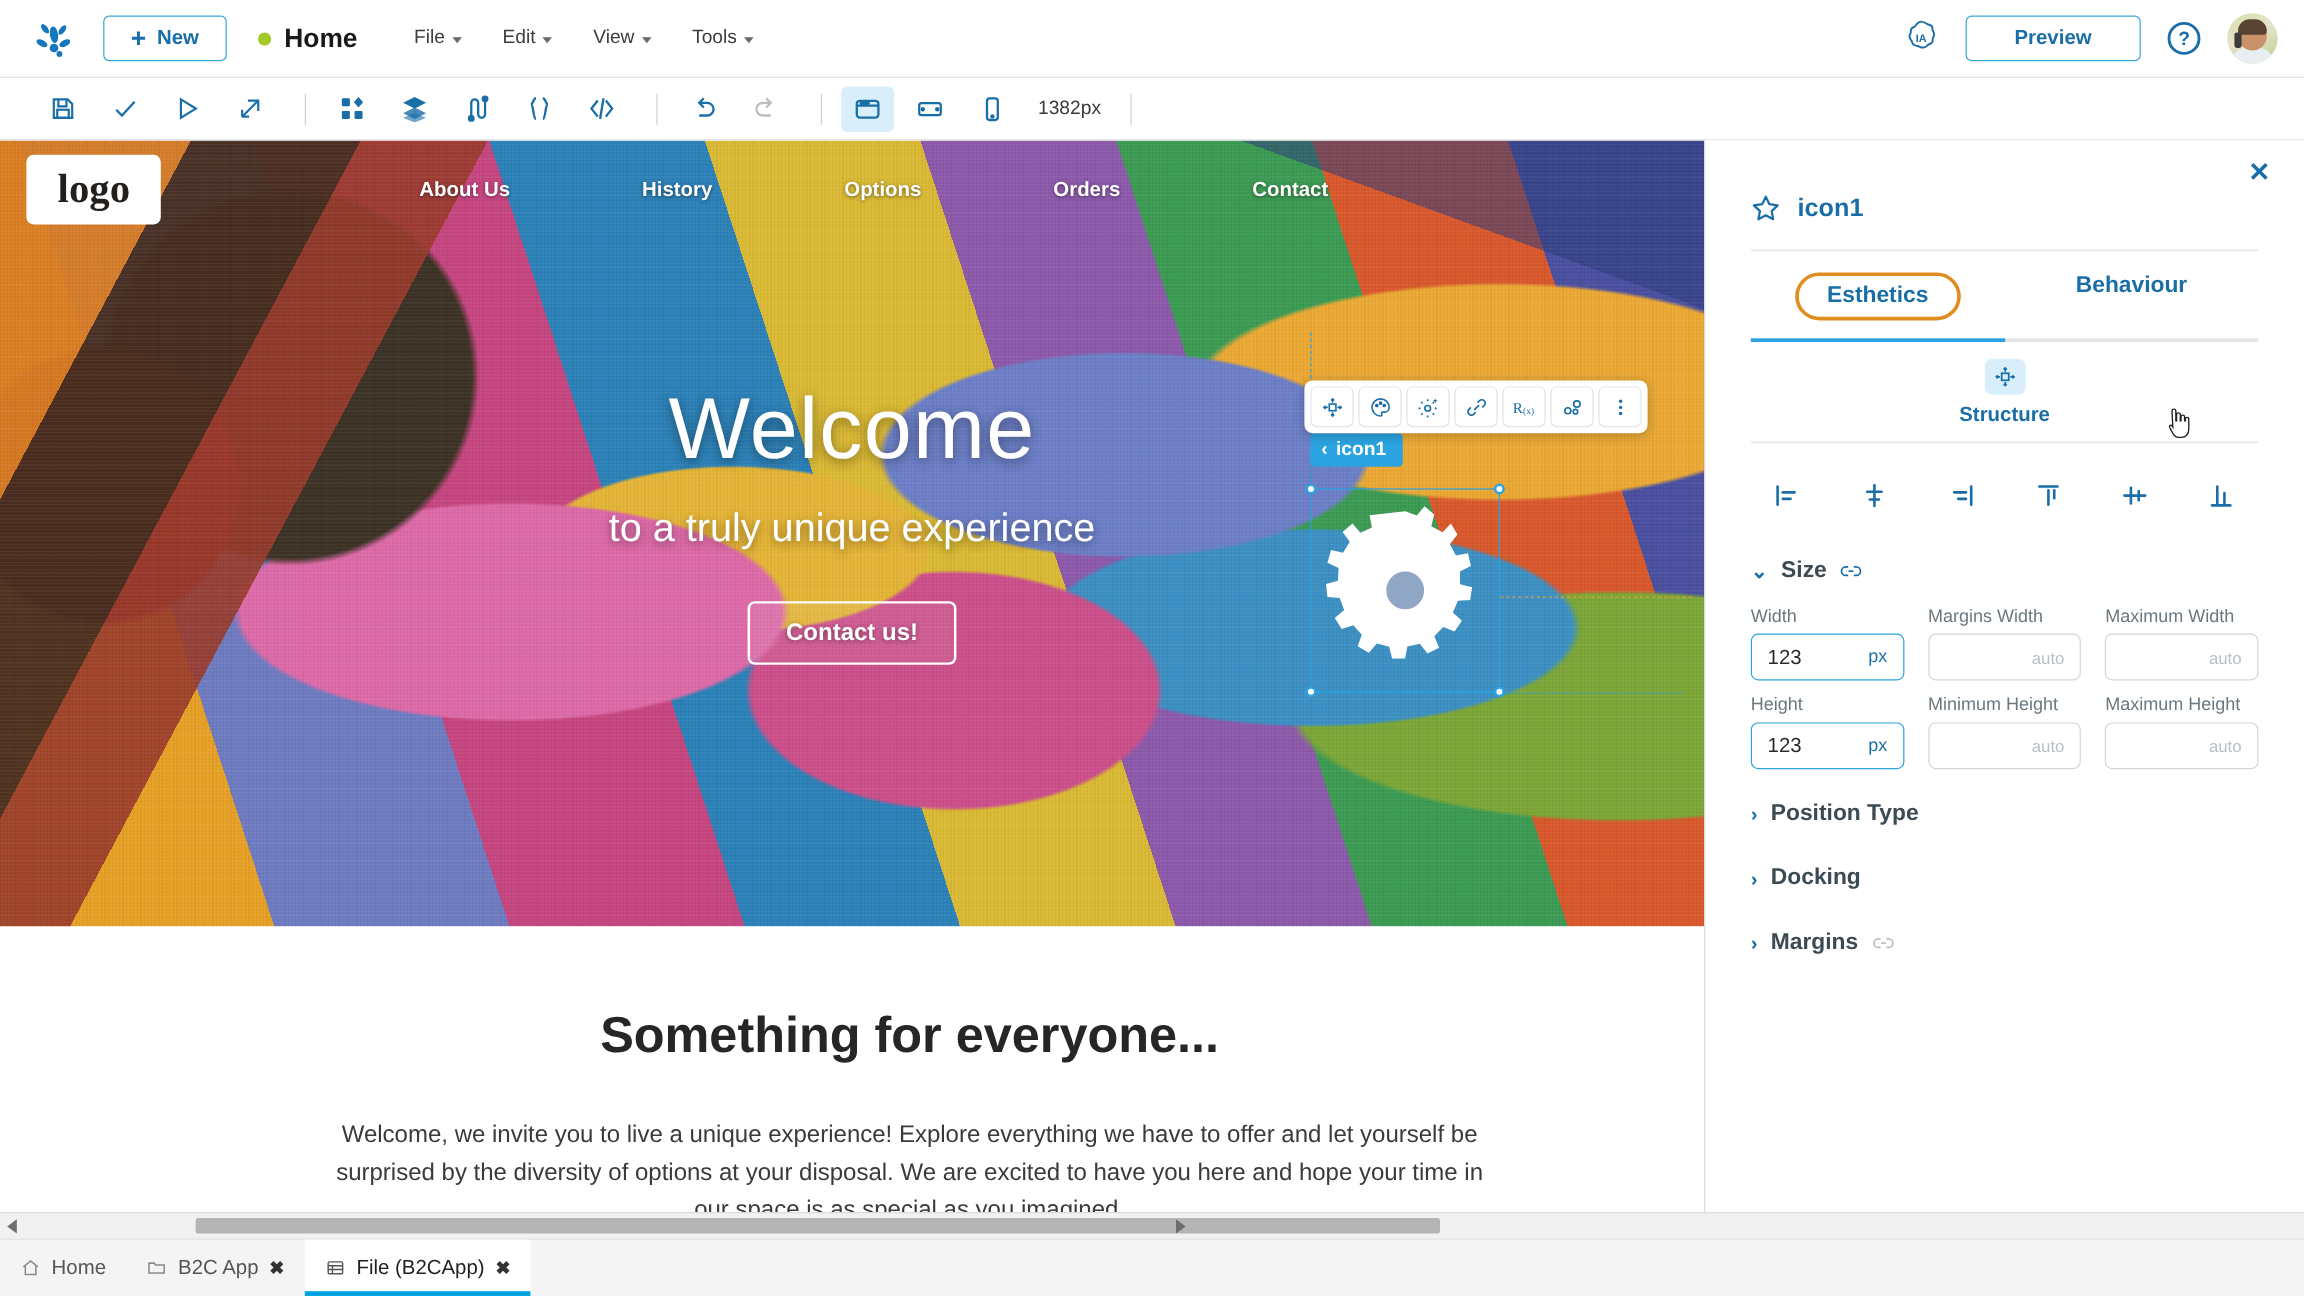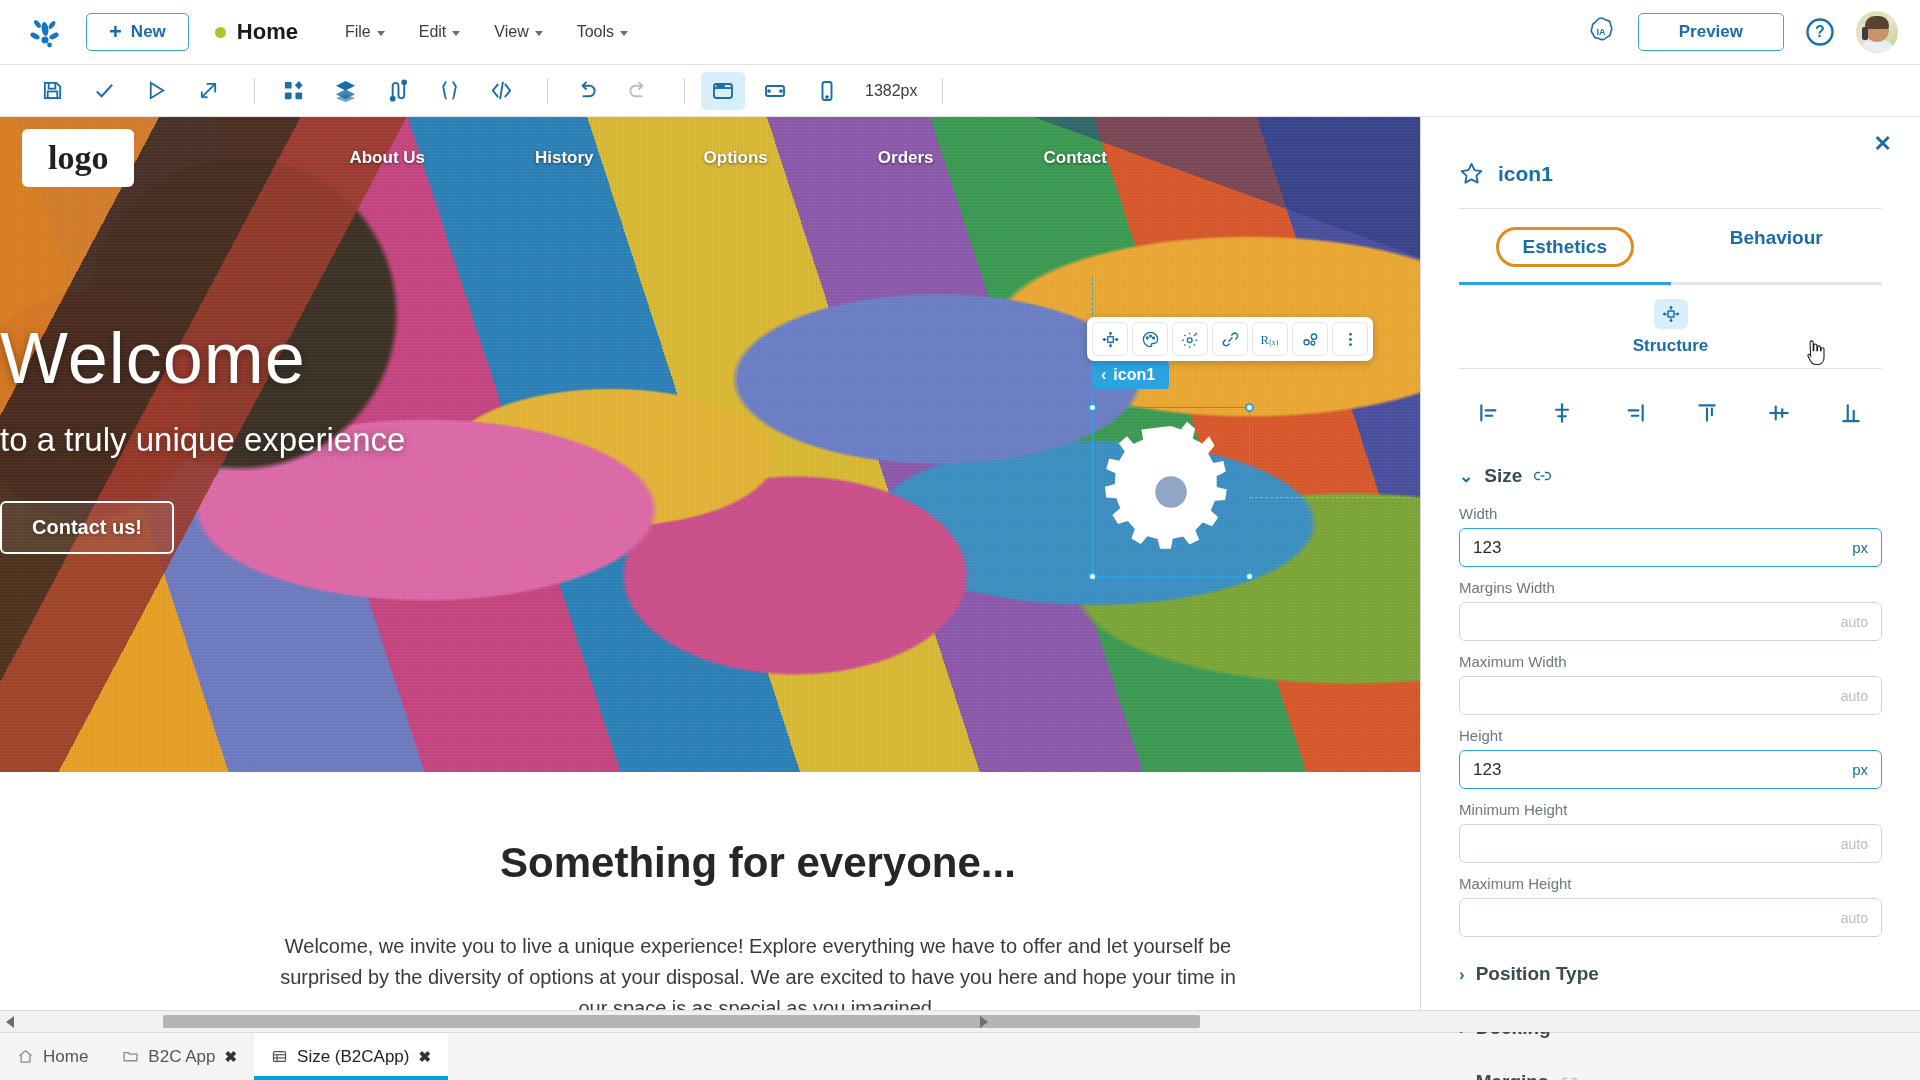--- a/index.html
+++ b/index.html
@@ -75,21 +75,21 @@
     background-image:
       repeating-linear-gradient(0deg, rgba(255,255,255,.045) 0 1px, transparent 1px 3px),
       repeating-linear-gradient(90deg, rgba(0,0,0,.045) 0 1px, transparent 1px 3px);
   }
   .hero-nav { position:absolute; left:0; top:0; width:100%; height:82px; display:flex;
     align-items:center; padding:0 22px; }
   .logo-box { background:#fff; border-radius:6px; padding:10px 26px; font-size:34px;
     font-weight:bold; color:#231f1c; font-family:"Liberation Serif", serif; }
   .hero-links { display:flex; margin-left:215px; gap:110px; }
   .hero-link { color:#fff; font-size:17px; font-weight:bold; text-shadow:0 1px 3px rgba(0,0,0,.5); cursor:pointer; }
-  .hero-center { position:absolute; left:0; top:200px; width:1420px; text-align:left; }
+  .hero-center { position:absolute; left:0; top:200px; width:1420px; text-align:center; }
   .hero-h1 { color:#fff; font-size:72px; font-weight:normal; letter-spacing:1px;
     text-shadow:0 2px 10px rgba(0,0,0,.4); }
   .hero-sub { color:#fff; font-size:33px; margin-top:22px; text-shadow:0 2px 8px rgba(0,0,0,.4); }
   .hero-cta { display:inline-block; margin-top:42px; padding:13px 30px; border:2px solid #fff;
     border-radius:6px; color:#fff; font-size:20px; font-weight:bold; background:rgba(255,255,255,.08);
     cursor:pointer; text-shadow:0 1px 4px rgba(0,0,0,.4); }
 
   .white-card { position:absolute; left:208px; top:680px; width:1100px; background:#fff;
     border-radius:8px 8px 0 0; padding:42px 70px 0; text-align:center; }
   .card-h2 { font-size:42px; font-weight:bold; color:#262626; }
@@ -145,21 +145,21 @@
   .cursor-hand { position:absolute; right:56px; bottom:2px; width:22px; height:26px; }
 
   .align-row { display:flex; justify-content:space-between; padding:26px 8px 8px; }
   .align-btn { width:46px; height:36px; display:flex; align-items:center; justify-content:center;
     cursor:pointer; border-radius:5px; }
 
   .section-head { display:flex; align-items:center; gap:11px; padding:26px 0 6px;
     font-size:19px; font-weight:bold; color:#3c4a53; cursor:pointer; }
   .chev { color:#1a6ea8; font-size:17px; font-weight:bold; line-height:1; }
 
-  .field-grid { display:grid; grid-template-columns:1fr; gap:12px 20px; padding-top:12px; }
+  .field-grid { display:grid; grid-template-columns:1fr 1fr 1fr; gap:12px 20px; padding-top:12px; }
   .field-label { font-size:15px; color:#6b7880; margin-bottom:6px; }
   .field-box { height:39px; border:1px solid #cfd6da; border-radius:6px; display:flex;
     align-items:center; padding:0 13px; background:#fff; cursor:text; }
   .field-box.focused { border:1.5px solid #2aa3e0; }
   .field-val { font-size:17px; color:#2b2b2b; flex:1; }
   .field-unit { font-size:15px; color:#1a6ea8; }
   .field-ph { font-size:14px; color:#b6bfc5; flex:1; text-align:right; }
 
   
   .hscroll { height:22px; background:#f1f1f1; border-top:1px solid #dcdcdc;
@@ -659,17 +659,17 @@
     </div>
     <div class="btab active">
       <span>
         <svg width="17" height="17" viewBox="0 0 24 24" fill="none" stroke="#555" stroke-width="1.7">
           <rect x="3.5" y="5" width="17" height="14" rx="1.5"></rect>
             <path d="M3.5 9.5h17"></path>
             <path d="M3.5 14h17"></path>
           <path d="M8.5 9.5V19"></path>
         </svg>
       </span>
-      <span>Size (B2CApp)</span>
+      <span>File (B2CApp)</span>
       <span class="btab-x">✖</span>
     </div>
   </div>
 </div>
 
 </body></html>

